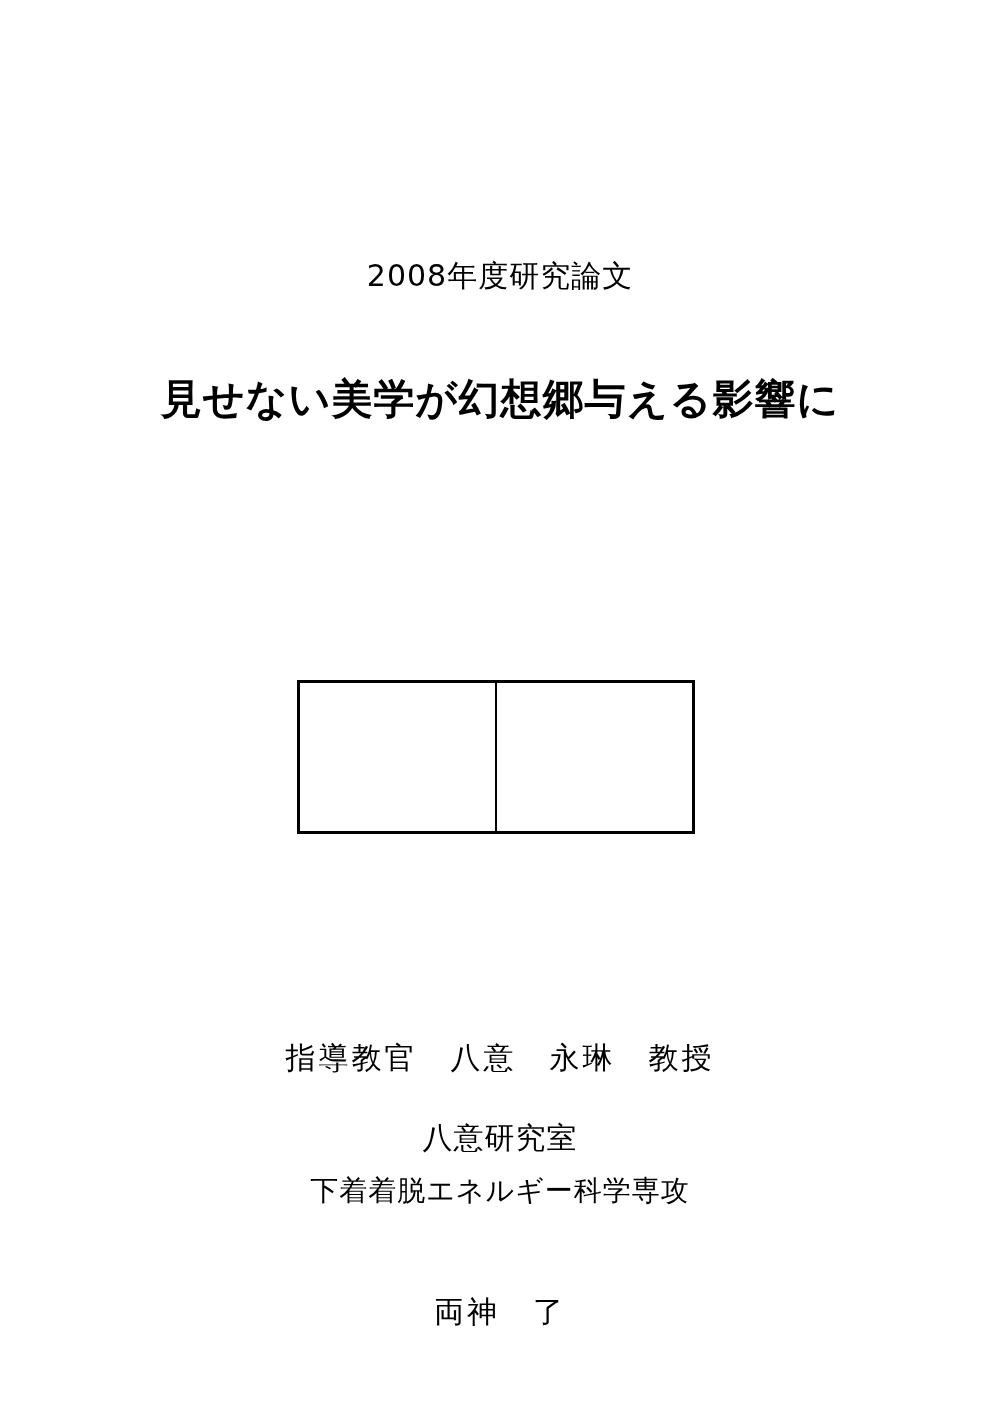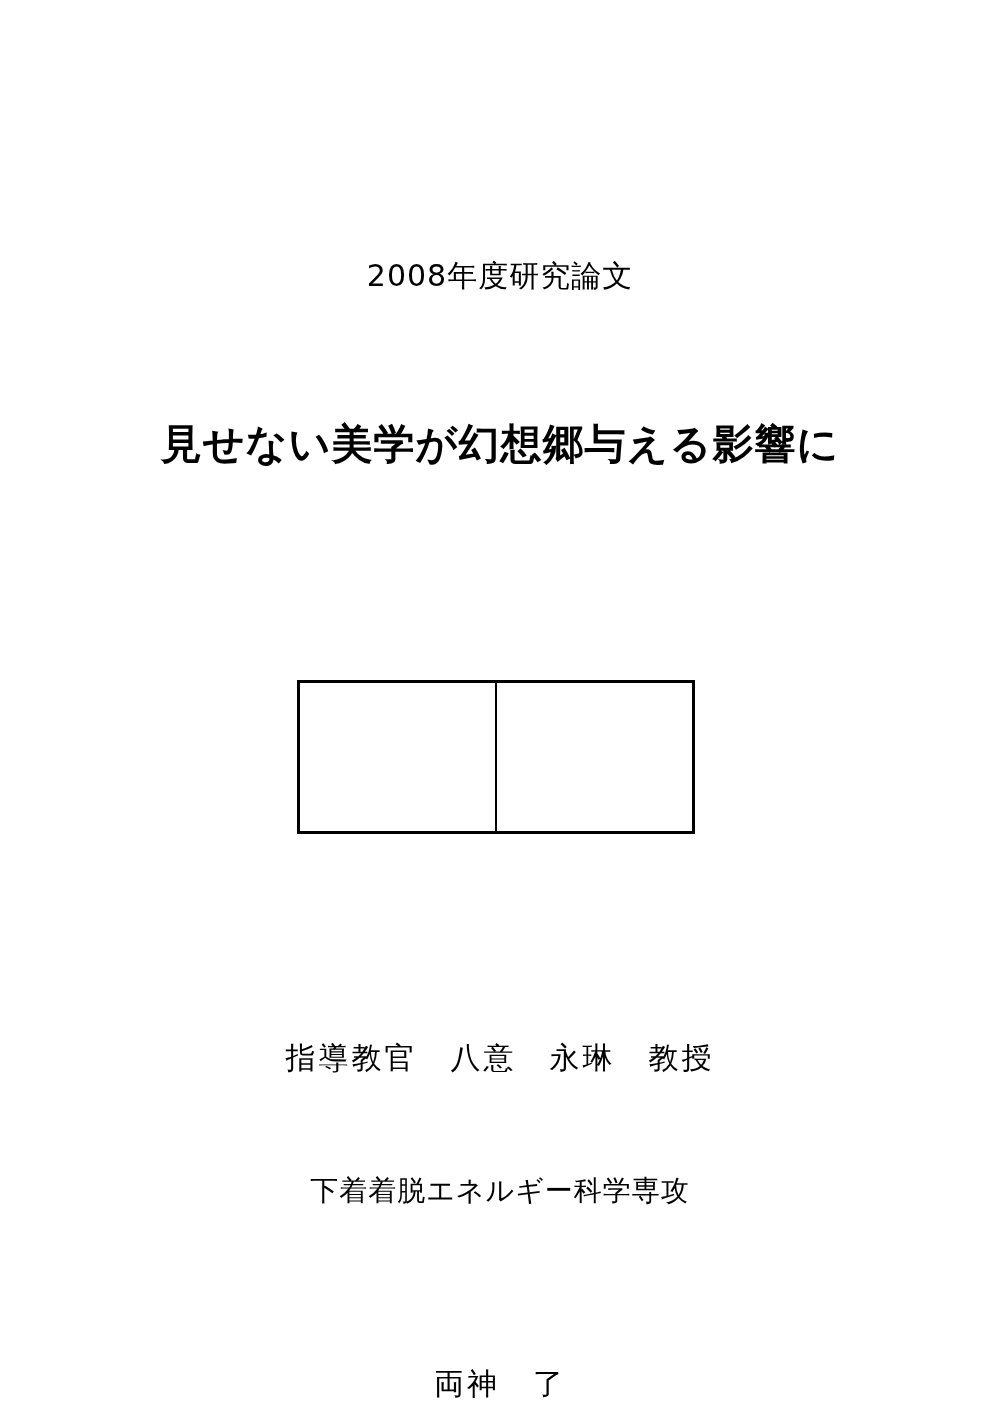--- a/index.html
+++ b/index.html
@@ -33,21 +33,20 @@
   .doc-title {
     position: absolute;
     top: 368px;
     left: 0;
     width: 1000px;
     text-align: center;
     font-size: 41px;
     font-weight: bold;
     line-height: 1.55;
     letter-spacing: 1px;
-    margin-top: 45px;
   }
   .stamp-table {
     position: absolute;
     top: 680px;
     left: 297px;
     width: 398px;
     border-collapse: collapse;
     border: 3px solid #000;
   }
   .stamp-table td {
@@ -87,21 +86,21 @@
     position: absolute;
     top: 1172px;
     left: 0;
     width: 1000px;
     text-align: center;
     font-size: 28px;
     letter-spacing: 1px;
   }
   .author-line {
     position: absolute;
-    top: 1364px;
+    top: 1292px;
     left: 0;
     width: 1000px;
     text-align: center;
     font-size: 30px;
     letter-spacing: 3px;
   }
   .title-line {
     display: block;
   }
 </style>
@@ -120,18 +119,19 @@
     <tbody>
     <tr>
       <td class="body-cell"></td>
       <td class="body-cell"></td>
     </tr>
   </tbody>
     </table>
 
   <div class="advisor-line">指導教官　八意　永琳　教授</div>
 
+  <div class="lab-line">八意研究室</div>
 
   <div class="major-line">下着着脱エネルギー科学専攻</div>
 
   <div class="author-line">両神　了</div>
 
 </div>
 
 </body></html>

